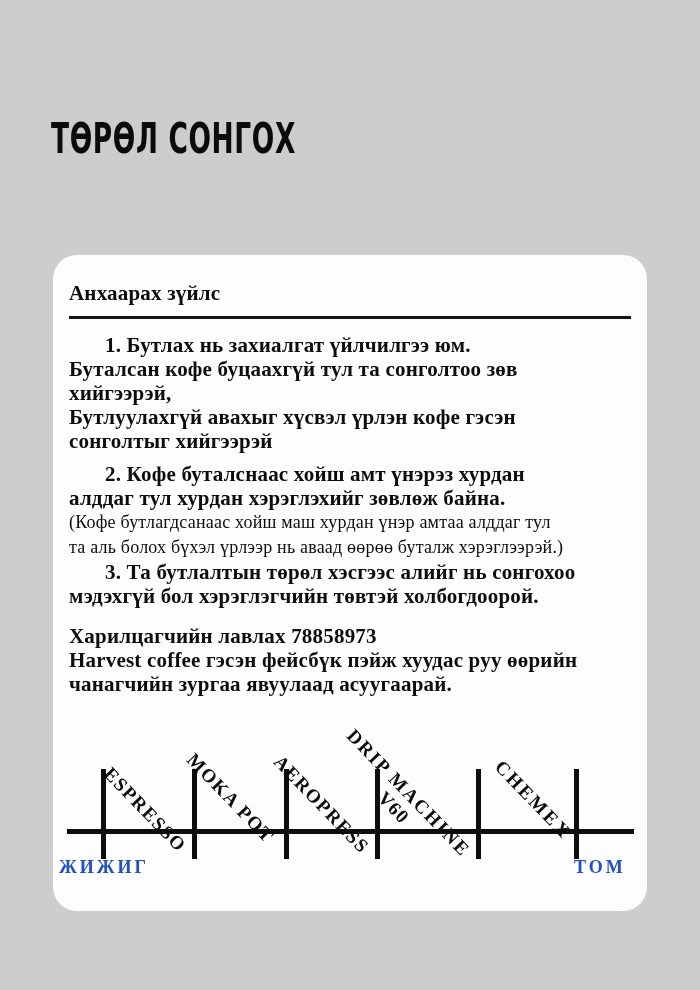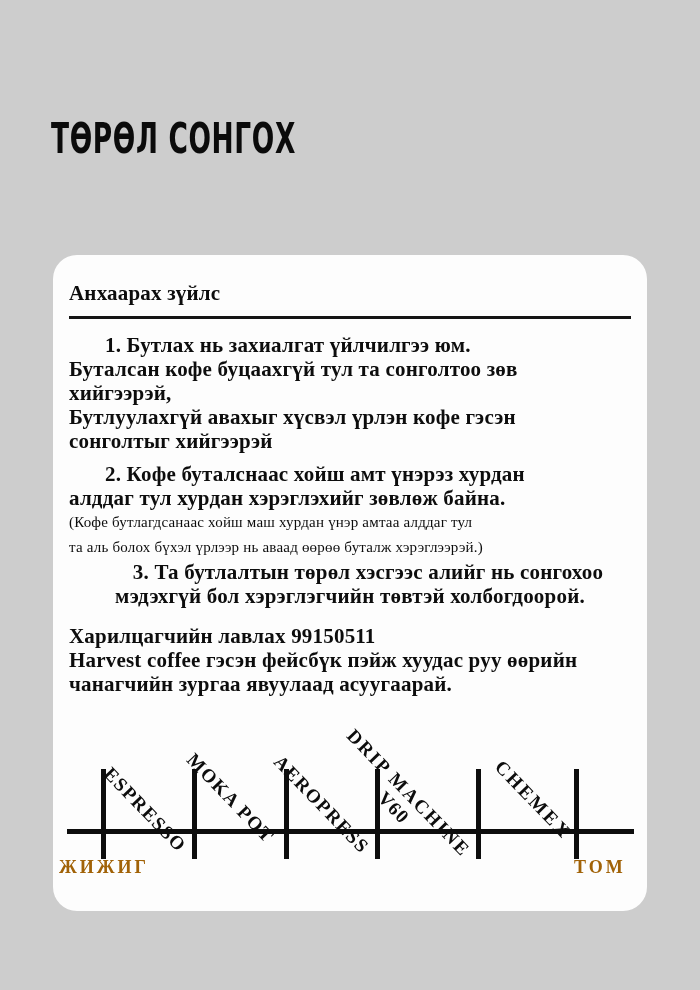--- a/index.html
+++ b/index.html
@@ -24,22 +24,22 @@
   .divider{height:0;border-top:3px solid #141414;margin-top:9px;}
 
   .card-text{
     margin:0;font-size:21px;font-weight:bold;line-height:24px;
     letter-spacing:0.2px;white-space:pre-line;
   }
   .indent{text-indent:36px;}
   .p1{margin-top:14px;}
   .p2{margin-top:4px;}
   .p2{margin-top:9px;}
-  .note{font-size:15px;font-weight:normal;line-height:25px;letter-spacing:0.2px;}
-  .p3{margin-top:0;text-align:center;}
+  .note{font-size:18px;font-weight:normal;line-height:25px;letter-spacing:0.2px;}
+  .p3{margin-top:0;}
   .contact{margin-top:16px;}
 
   
   .scale-axis-line{position:absolute;left:14px;top:574px;width:567px;height:5px;background:#0d0d0d;}
   .tick{position:absolute;top:514px;width:5px;height:90px;background:#0d0d0d;}
   .tick-1{left:48px;}
   .tick-2{left:139px;}
   .tick-3{left:231px;}
   .tick-4{left:322px;}
   .tick-5{left:423px;}
@@ -52,21 +52,21 @@
   }
   .lbl-1{left:62px;top:508px;}
   .lbl-2{left:145px;top:494px;}
   .lbl-3{left:232px;top:496px;}
   .lbl-4{left:305px;top:470px;letter-spacing:2px;}
   .lbl-4 .sub{display:block;text-align:center;letter-spacing:1px;}
   .lbl-5{left:453px;top:501px;letter-spacing:2.5px;}
 
   .scale-end-label{
     position:absolute;top:602px;font-weight:bold;font-size:18px;
-    letter-spacing:3px;color:#a16207;white-space:nowrap;
+    letter-spacing:3px;color:#1d4ed8;white-space:nowrap;
   }
   .min-label{left:6px;}
   .max-label{left:521px;text-align:right;}
 </style>
 </head>
 <body>
 
 <div class="page">
 
   <h1 class="page-title">ТӨРӨЛ СОНГОХ</h1>
@@ -83,21 +83,21 @@
 сонголтыг хийгээрэй</p>
 
     <p class="card-text indent p2">2. Кофе буталснаас хойш амт үнэрэз хурдан
 алддаг тул хурдан хэрэглэхийг зөвлөж байна.</p>
     <p class="card-text note">(Кофе бутлагдсанаас хойш маш хурдан үнэр амтаа алддаг тул
 та аль болох бүхэл үрлээр нь аваад өөрөө буталж хэрэглээрэй.)</p>
 
     <p class="card-text indent p3">3. Та бутлалтын төрөл хэсгээс алийг нь сонгохоо
 мэдэхгүй бол хэрэглэгчийн төвтэй холбогдоорой.</p>
 
-    <p class="card-text contact">Харилцагчийн лавлах 99150511
+    <p class="card-text contact">Харилцагчийн лавлах 78858973
 Harvest coffee гэсэн фейсбүк пэйж хуудас руу өөрийн
 чанагчийн зургаа явуулаад асуугаарай.</p>
 
     <div>
       <div class="scale-axis-line"></div>
 
       <div class="tick tick-1"></div>
       <div class="tick tick-2"></div>
       <div class="tick tick-3"></div>
       <div class="tick tick-4"></div>

